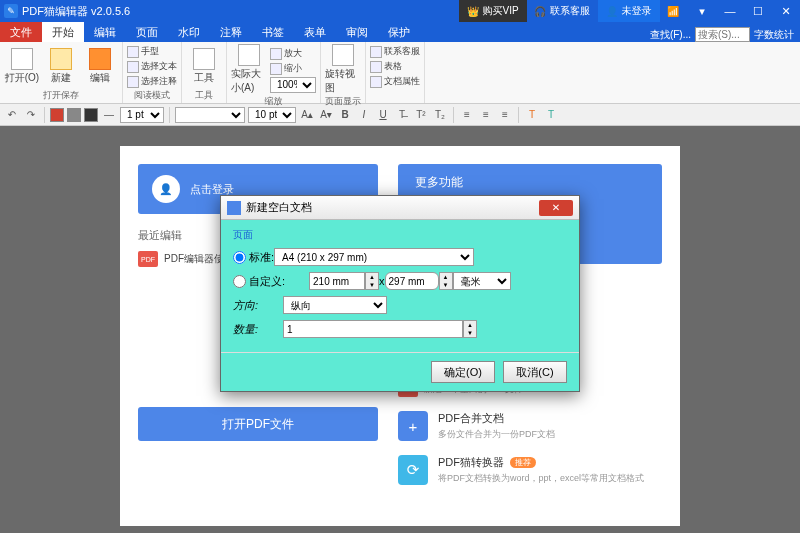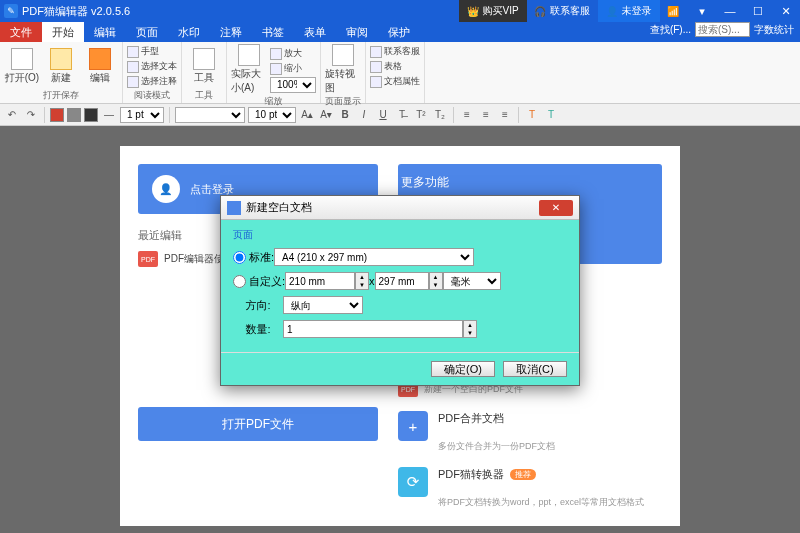--- a/index.html
+++ b/index.html
@@ -6,21 +6,21 @@
 body { width: 800px; height: 533px; overflow: hidden; background: #5a5a5a; position: relative; }
 
 .titlebar { height: 22px; background: #1a5fd6; display: flex; align-items: center; color: #fff; font-size: 11px; padding-left: 4px; }
 .titlebar .icon { width: 14px; height: 14px; background: #2a7de8; border-radius: 2px; margin-right: 4px; display: inline-flex; align-items: center; justify-content: center; font-size: 9px; }
 .titlebar .spacer { flex: 1; }
 .titlebar .tbtn { padding: 0 8px; height: 22px; display: flex; align-items: center; gap: 3px; cursor: pointer; font-size: 10px; }
 .titlebar .tbtn.vip { background: #333; }
 .titlebar .tbtn.login { background: #1a70e8; }
 .titlebar .winbtn { width: 28px; height: 22px; display: flex; align-items: center; justify-content: center; cursor: pointer; font-size: 11px; }
 
-.menubar { height: 20px; background: #1a5fd6; display: flex; align-items: flex-start; font-size: 11px; }
+.menubar { height: 20px; background: #1a5fd6; display: flex; align-items: flex-end; font-size: 11px; }
 .menubar .mtab { padding: 0 10px; height: 20px; display: flex; align-items: center; color: #fff; cursor: pointer; }
 .menubar .mtab.file { background: #d53a2e; }
 .menubar .mtab.active { background: #fff; color: #333; }
 .menubar .spacer { flex: 1; }
 .menubar .search { display: flex; align-items: center; gap: 4px; color: #fff; font-size: 10px; padding-right: 6px; }
 .menubar .searchbox { background: #fff; border: 1px solid #999; height: 15px; width: 55px; font-size: 10px; padding: 0 2px; }
 
 .ribbon { height: 62px; background: #f8f8f8; border-bottom: 1px solid #ccc; display: flex; font-size: 10px; color: #444; }
 .rgroup { border-right: 1px solid #ddd; display: flex; flex-direction: column; padding: 2px 4px; }
 .rgroup .rbody { flex: 1; display: flex; align-items: center; gap: 3px; }
@@ -42,48 +42,48 @@
 .workspace { position: absolute; top: 126px; left: 0; right: 0; bottom: 0; background: #6a6a6a; display: flex; justify-content: center; padding-top: 20px; }
 .startpage { width: 560px; height: 380px; background: #fff; display: flex; gap: 20px; padding: 18px; font-size: 11px; }
 .leftcol { width: 240px; }
 .rightcol { flex: 1; }
 .card-login { background: #4d86e8; color: #fff; height: 50px; border-radius: 3px; display: flex; align-items: center; padding: 0 14px; gap: 10px; cursor: pointer; }
 .avatar { width: 28px; height: 28px; background: #fff; border-radius: 50%; display: flex; align-items: center; justify-content: center; color: #4d86e8; }
 .section-title { color: #666; font-size: 11px; margin: 14px 0 8px; }
 .recentitem { display: flex; align-items: center; gap: 6px; color: #444; font-size: 10px; cursor: pointer; }
 .pdficon { width: 20px; height: 16px; background: #e8564a; color: #fff; font-size: 7px; display: flex; align-items: center; justify-content: center; border-radius: 2px; }
 .openbtn { background: #4d86e8; color: #fff; height: 34px; border-radius: 3px; display: flex; align-items: center; justify-content: center; cursor: pointer; margin-top: 140px; font-size: 12px; }
-.more-header { background: #4d86e8; color: #fff; height: 36px; display: flex; align-items: center; padding: 0 3px; border-radius: 3px 3px 0 0; font-size: 12px; }
+.more-header { background: #4d86e8; color: #fff; height: 36px; display: flex; align-items: center; padding: 0 17px; border-radius: 3px 3px 0 0; font-size: 12px; }
 .feature-card { background: #4d86e8; height: 64px; border-radius: 0 0 3px 3px; display: flex; flex-direction: column; align-items: center; justify-content: center; color: #fff; cursor: pointer; }
 .feat-icon { width: 26px; height: 26px; border: 1px solid #fff; border-radius: 3px; display: flex; align-items: center; justify-content: center; margin-bottom: 3px; font-size: 13px; }
 .feature-row { display: flex; gap: 10px; margin-top: 14px; cursor: pointer; }
 .feature-row .ficon { width: 30px; height: 30px; border-radius: 4px; display: flex; align-items: center; justify-content: center; color: #fff; font-size: 15px; flex-shrink: 0; }
 .feature-row .ficon.blue { background: #4d86e8; }
 .feature-row .ficon.cyan { background: #3fb8e8; }
 .feature-row .ftext .ftitle { font-size: 11px; color: #333; display: flex; align-items: center; gap: 6px; }
-.feature-row .ftext .fdesc { font-size: 9px; color: #999; margin-top: 14px; }
+.feature-row .ftext .fdesc { font-size: 9px; color: #999; margin-top: 2px; }
 .badge { background: #ff8a3a; color: #fff; font-size: 8px; padding: 0 5px; border-radius: 7px; }
 .smalltext { font-size: 9px; color: #999; margin-top: 90px; }
 
 .modal-overlay { position: absolute; top: 0; left: 0; right: 0; bottom: 0; display: flex; align-items: flex-start; justify-content: center; padding-top: 195px; }
 .modal { width: 360px; background: #5eead4; border: 1px solid #666; box-shadow: 0 4px 16px rgba(0,0,0,0.5); font-size: 11px; }
 .modal-title { background: linear-gradient(#fdfdfd,#e8e8e8); height: 24px; display: flex; align-items: center; padding: 0 6px; border-bottom: 1px solid #bbb; }
 .modal-title .micon { width: 14px; height: 14px; background: #4d86e8; margin-right: 5px; }
 .modal-title .spacer { flex: 1; }
 .modal-close { width: 34px; height: 16px; background: #d04030; color: #fff; display: flex; align-items: center; justify-content: center; cursor: pointer; font-size: 10px; border-radius: 2px; }
 .modal-body { padding: 8px 12px; }
 .fieldset-label { color: #1a5fd6; font-size: 10px; margin-bottom: 6px; }
 .formrow { display: flex; align-items: center; gap: 0; margin-bottom: 6px; font-size: 11px; }
 .formrow label { display: flex; align-items: center; gap: 3px; }
-.formrow .lbl { width: 50px; text-align: center; }
+.formrow .lbl { width: 50px; text-align: left; font-style: italic; }
 .formrow input[type=text], .formrow select { height: 18px; border: 1px solid #999; background: #fff; font-size: 10px; padding: 0 3px; }
 .spinner { width: 14px; height: 18px; border: 1px solid #999; background: #eee; display: flex; flex-direction: column; }
 .spinner div { flex: 1; display: flex; align-items: center; justify-content: center; font-size: 6px; cursor: pointer; }
 .modal-footer { display: flex; justify-content: flex-end; gap: 8px; padding: 8px 12px; border-top: 1px solid #ddd; }
-.mbtn { min-width: 64px; height: 16px; border: 1px solid #888; background: linear-gradient(#fdfdfd,#e0e0e0); display: flex; align-items: center; justify-content: center; cursor: pointer; font-size: 11px; }
+.mbtn { min-width: 64px; height: 22px; border: 1px solid #888; background: linear-gradient(#fdfdfd,#e0e0e0); display: flex; align-items: center; justify-content: center; cursor: pointer; font-size: 11px; }
 </style>
 </head>
 <body>
 
 <div class="titlebar">
   <span class="icon">✎</span>
   <span>PDF猫编辑器  v2.0.5.6</span>
   <span class="spacer"></span>
   <span class="tbtn vip">👑 <span>购买VIP</span></span>
   <span class="tbtn">🎧 <span>联系客服</span></span>
@@ -310,36 +310,36 @@
             <input type="radio" checked="" style=""> 
             <span>标准:</span>
           </label>
         <select style="width:200px"><option>A4 (210 x 297 mm)</option></select>
       </div>
       <div class="formrow">
         <label>
             <input type="radio" style=""> 
             <span>自定义:</span>
           </label>
-        <input type="text" style="width: 70px;" value="210 mm">
+        <input type="text" style="width: 56px; margin-left: 24px;" value="210 mm">
         <div class="spinner">
             <div>▲</div>
             <div>▼</div>
           </div>
         <span>x</span>
-        <input type="text" style="width: 54px;" value="297 mm">
+        <input type="text" style="width: 54px; border-radius: 6px;" value="297 mm">
         <div class="spinner">
             <div>▲</div>
             <div>▼</div>
           </div>
         <select style="width:58px"><option>毫米</option></select>
       </div>
       <div class="formrow">
         <span class="lbl">方向:</span>
-        <select style="width:80px"><option>纵向</option></select>
+        <select style="width:104px"><option>纵向</option></select>
       </div>
       <div class="formrow">
         <span class="lbl">数量:</span>
         <input type="text" style="width: 180px;" value="1">
         <div class="spinner">
             <div>▲</div>
             <div>▼</div>
           </div>
       </div>
     </div>

